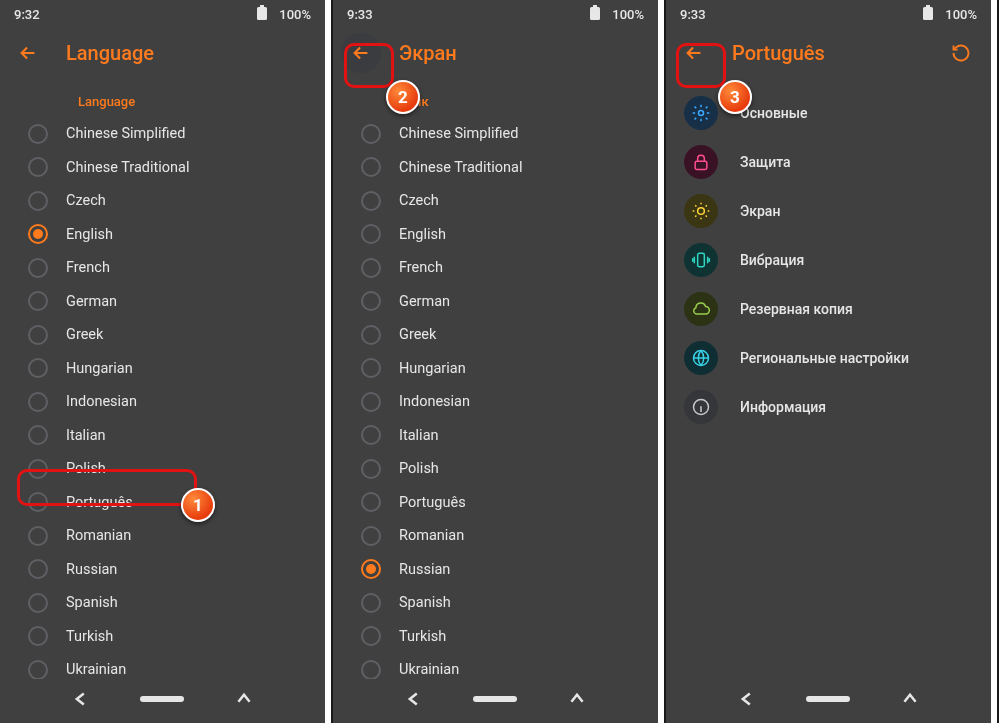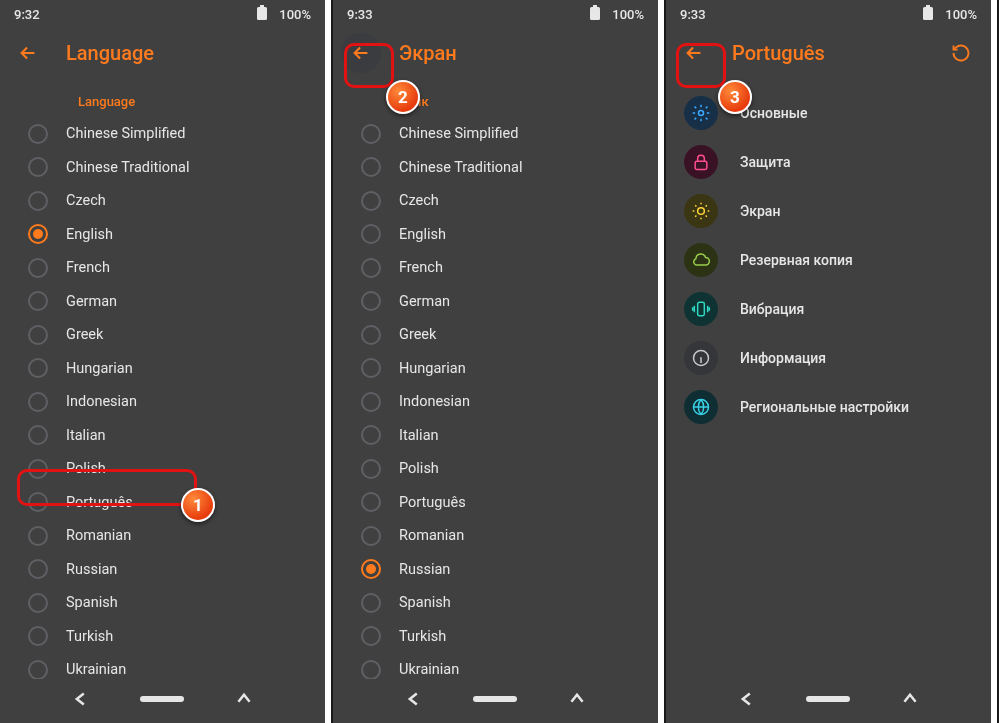--- a/index.html
+++ b/index.html
@@ -445,53 +445,53 @@
         <div class="settings-row">
           <div class="s-icon bg-yellow">
             <svg width="20" height="20" viewBox="0 0 24 24" fill="none" stroke="#ffd43a" stroke-width="1.8">
               <circle cx="12" cy="12" r="4"></circle>
               <path d="M12 2v2M12 20v2M4 12H2M22 12h-2M5 5l1.5 1.5M17.5 17.5 19 19M5 19l1.5-1.5M17.5 6.5 19 5"></path>
             </svg>
           </div>
           <span class="s-label">Экран</span>
         </div>
         <div class="settings-row">
-          <div class="s-icon bg-olive">
-            <svg width="20" height="20" viewBox="0 0 24 24" fill="none" stroke="#9acd4e" stroke-width="1.8">
-              <path d="M17.5 18a4.5 4.5 0 0 0 0-9 6 6 0 0 0-11.7 1.5A4 4 0 0 0 6 18z"></path>
-            </svg>
-          </div>
-          <span class="s-label">Резервная копия</span>
-        </div>
-        <div class="settings-row">
           <div class="s-icon bg-teal">
             <svg width="20" height="20" viewBox="0 0 24 24" fill="none" stroke="#2ed8c3" stroke-width="1.8">
               <rect x="8" y="4" width="8" height="16" rx="2"></rect>
               <path d="M4 8v8M2 10v4M20 8v8M22 10v4"></path>
             </svg>
           </div>
           <span class="s-label">Вибрация</span>
         </div>
         <div class="settings-row">
+          <div class="s-icon bg-olive">
+            <svg width="20" height="20" viewBox="0 0 24 24" fill="none" stroke="#9acd4e" stroke-width="1.8">
+              <path d="M17.5 18a4.5 4.5 0 0 0 0-9 6 6 0 0 0-11.7 1.5A4 4 0 0 0 6 18z"></path>
+            </svg>
+          </div>
+          <span class="s-label">Резервная копия</span>
+        </div>
+        <div class="settings-row">
+          <div class="s-icon bg-cyan">
+            <svg width="20" height="20" viewBox="0 0 24 24" fill="none" stroke="#3ad0e6" stroke-width="1.8">
+              <circle cx="12" cy="12" r="9"></circle>
+              <path d="M3 12h18M12 3a14 14 0 0 1 0 18M12 3a14 14 0 0 0 0 18"></path>
+            </svg>
+          </div>
+          <span class="s-label">Региональные настройки</span>
+        </div>
+        <div class="settings-row">
           <div class="s-icon bg-gray">
             <svg width="20" height="20" viewBox="0 0 24 24" fill="none" stroke="#c8c8c8" stroke-width="1.8">
               <circle cx="12" cy="12" r="9"></circle>
               <path d="M12 8h.01M11 12h1v5h1"></path>
             </svg>
           </div>
           <span class="s-label">Информация</span>
-        </div>
-        <div class="settings-row">
-          <div class="s-icon bg-cyan">
-            <svg width="20" height="20" viewBox="0 0 24 24" fill="none" stroke="#3ad0e6" stroke-width="1.8">
-              <circle cx="12" cy="12" r="9"></circle>
-              <path d="M3 12h18M12 3a14 14 0 0 1 0 18M12 3a14 14 0 0 0 0 18"></path>
-            </svg>
-          </div>
-          <span class="s-label">Региональные настройки</span>
         </div>
       </div>
   </div>
   <div class="nav-bar">
     <div class="nav-btn">
         <svg width="14" height="14" viewBox="0 0 10 10">
           <path d="M7 1 L2 5 L7 9" fill="none" stroke="#e6e6e6" stroke-width="1.8"></path>
         </svg>
       </div>
     <div class="nav-btn">

